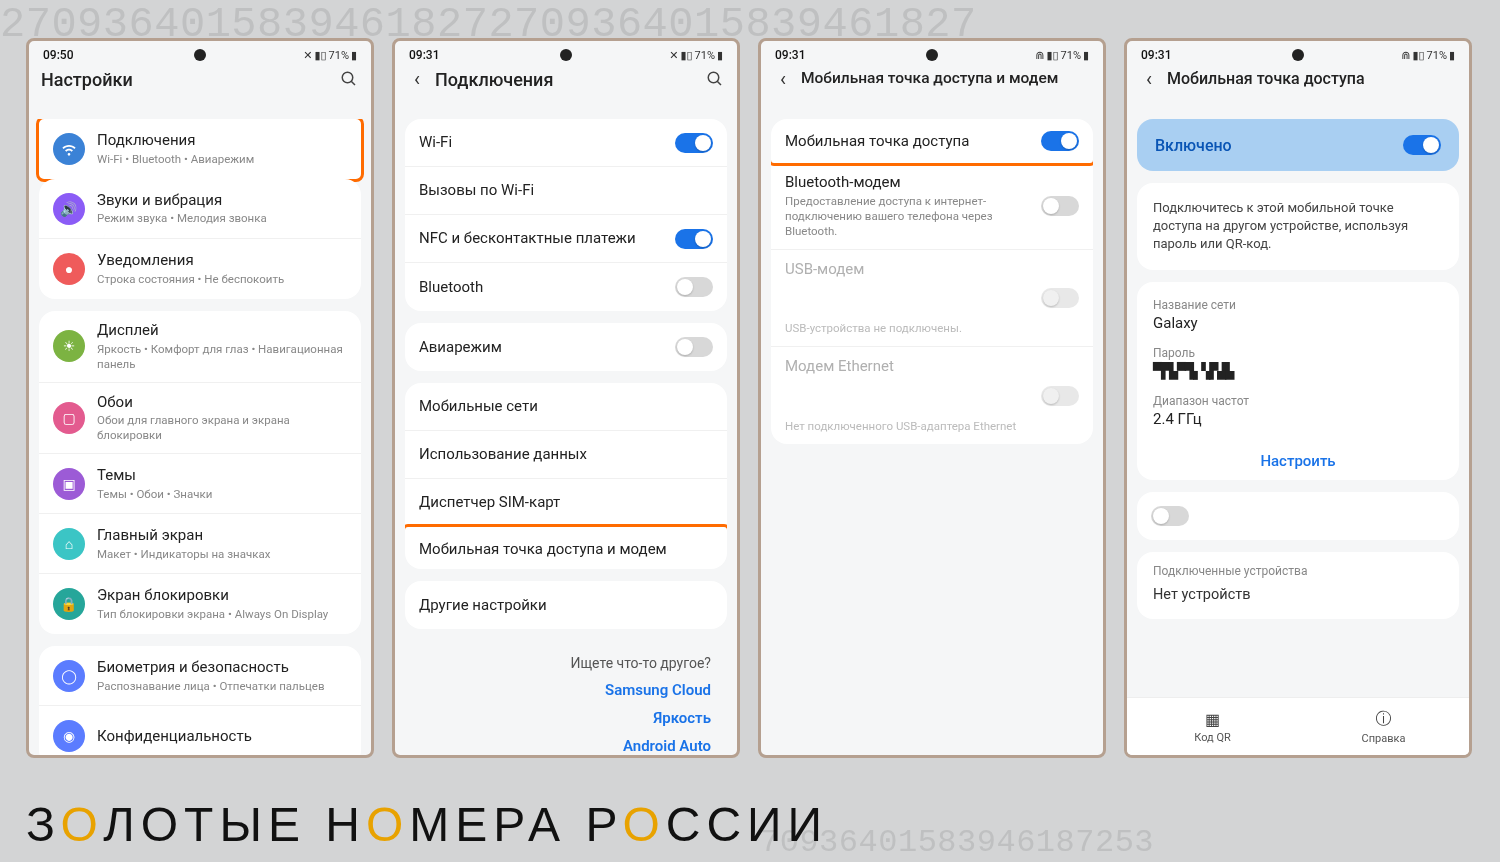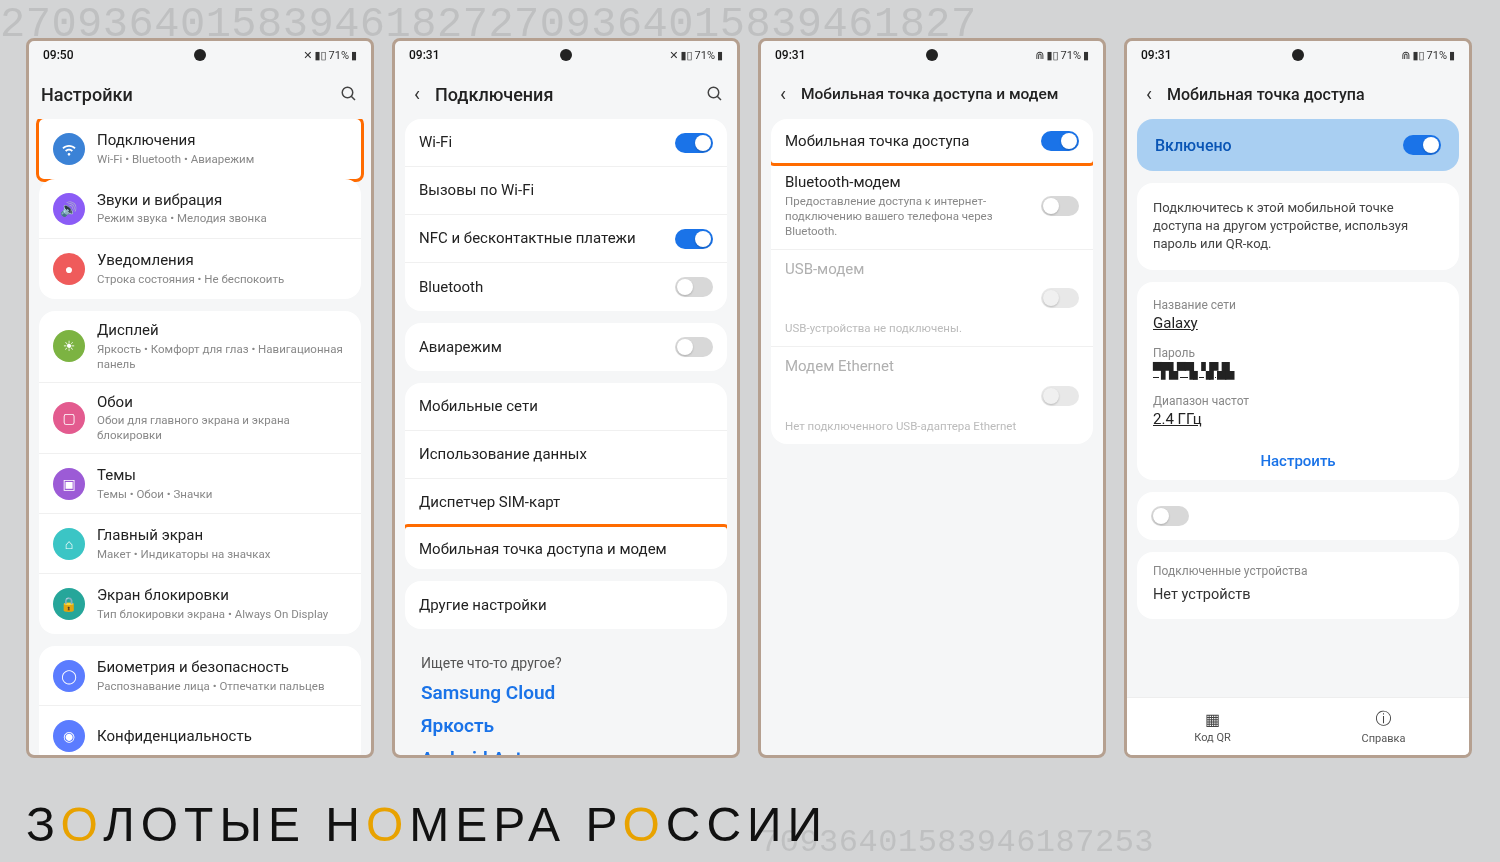--- a/index.html
+++ b/index.html
@@ -58,21 +58,21 @@
   left: 50%;
   top: 8px;
   transform: translateX(-50%);
   width: 12px; height: 12px;
   background: #222;
   border-radius: 50%;
 }
 .header {
   height: 50px;
   display: flex;
-  align-items: center;
+  align-items: flex-start;
   padding: 0 12px;
   gap: 8px;
 }
 .header .title { font-size: 18px; font-weight: 500; color: #222; flex: 1;}
 .back-chev {
   width: 20px; height: 20px;
   display: flex; align-items: center; justify-content: center;
   color: #333;
   font-size: 20px;
 }
@@ -132,41 +132,42 @@
 .toggle.on::after { left: 20px;}
 .toggle.disabled { background: #e8e8e8;}
 .toggle.disabled::after { background: #f0f0f0;}
 .highlight-box {
   border: 3px solid #ff6b00;
   border-radius: 8px;
   margin: -3px;
 }
 .footer-looking {
   padding: 14px 16px 0 16px;
+  text-align: right;
 }
 .footer-looking .q { font-size: 14px; color: #555; margin-bottom: 10px;}
-.link { font-size: 19px; color: #1a73e8; font-weight: 600; margin-bottom: 10px;}
+.link { font-size: 15px; color: #1a73e8; font-weight: 600; margin-bottom: 10px;}
 .enabled-banner {
   background: #a9cff2;
   border-radius: 16px;
   padding: 16px 18px;
   display: flex;
   align-items: center;
   margin-bottom: 12px;
 }
 .enabled-banner .txt { color: #0a55b5; font-size: 16px; font-weight: 500; flex: 1;}
 .desc-block {
   background: #fff;
   border-radius: 16px;
   padding: 16px;
   margin-bottom: 12px;
 }
 .desc-text { font-size: 13px; color: #444; line-height: 1.4;}
 .hotspot-detail .label { font-size: 12px; color: #888; margin-bottom: 2px;}
-.hotspot-detail .value { font-size: 15px; color: #222; margin-bottom: 14px; text-decoration: underline;}
+.hotspot-detail .value { font-size: 15px; color: #222; margin-bottom: 14px;}
 .configure-link { text-align: center; color: #1a73e8; font-size: 15px; font-weight: 500; padding: 10px 0 4px 0;}
 .sect-label { font-size: 12px; color: #888; padding: 6px 16px 8px 16px;}
 .no-devices { font-size: 14.5px; color: #333; padding: 0 16px 16px 16px;}
 .bottom-bar {
   height: 58px;
   display: flex;
   border-top: 1px solid #eee;
   background: #fff;
 }
 .bottom-btn {

